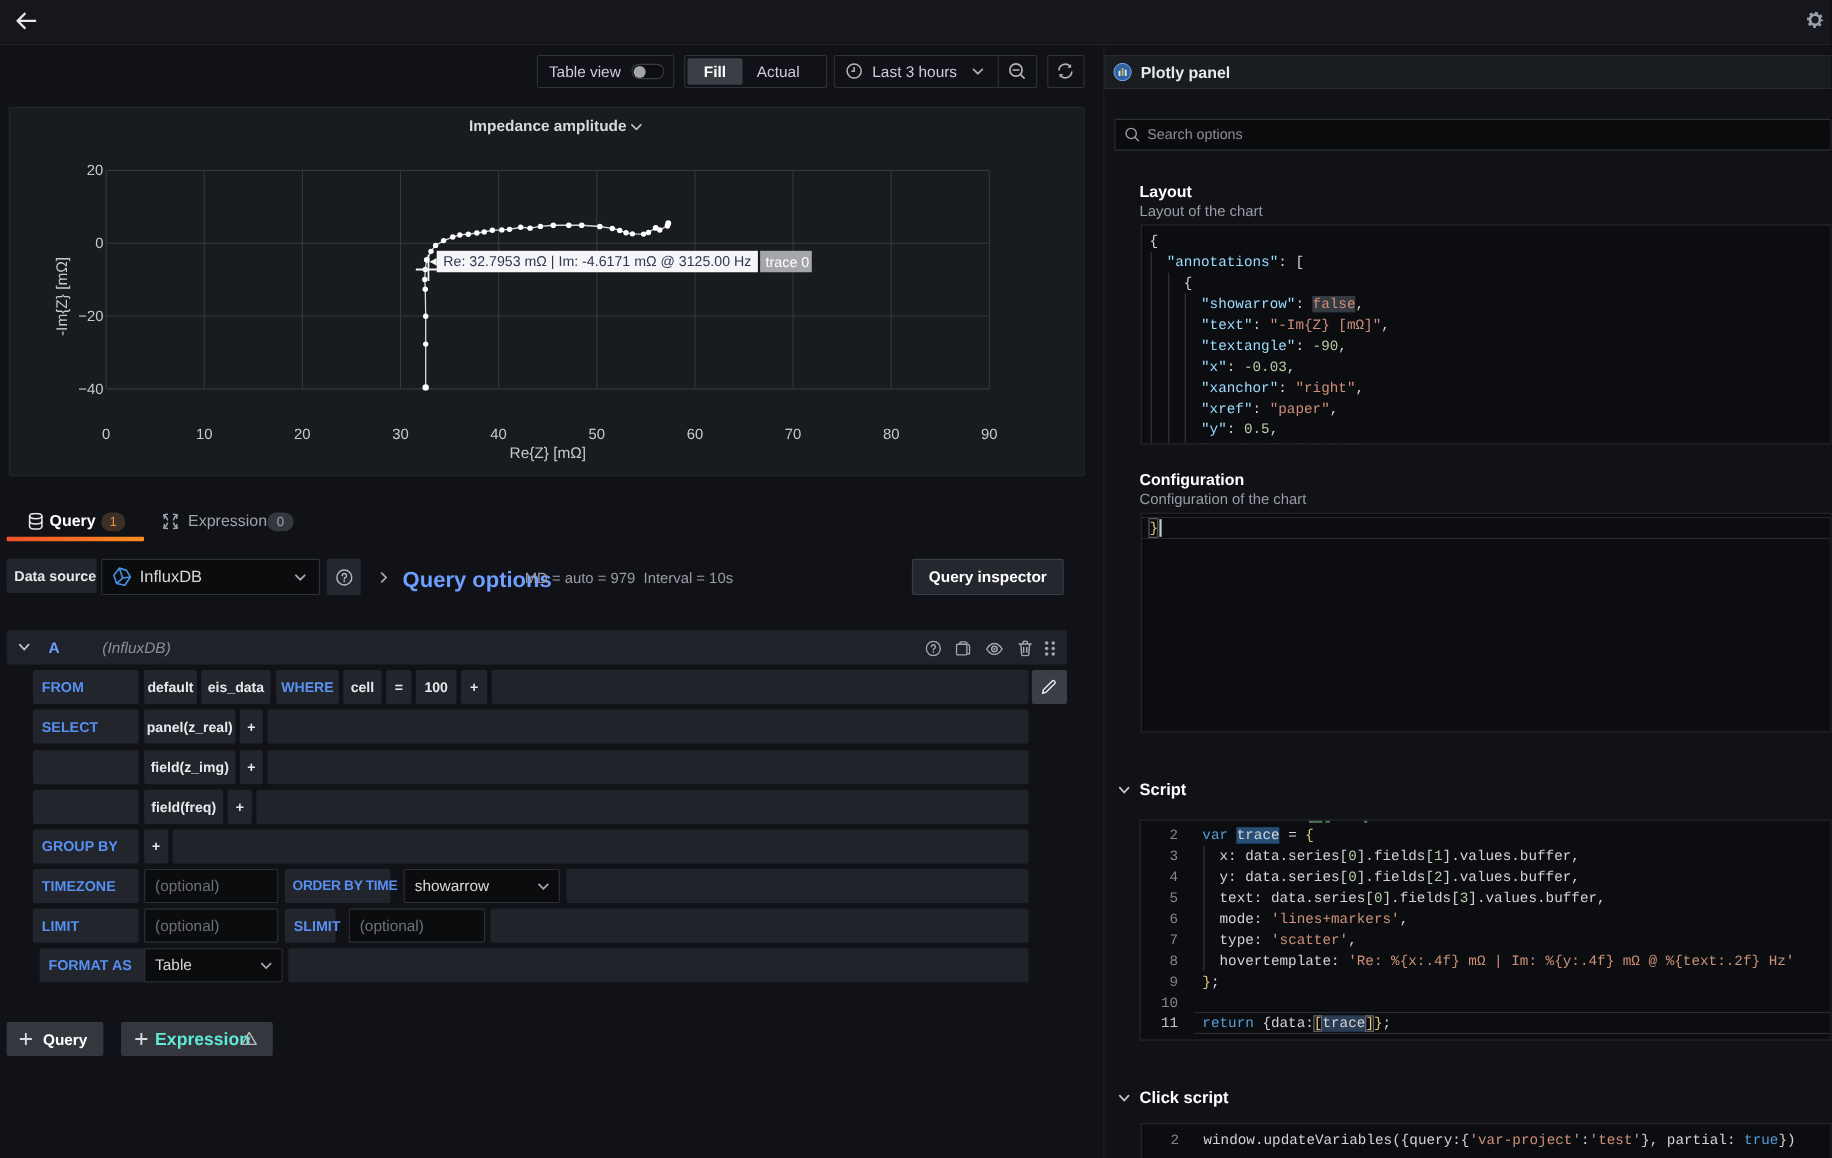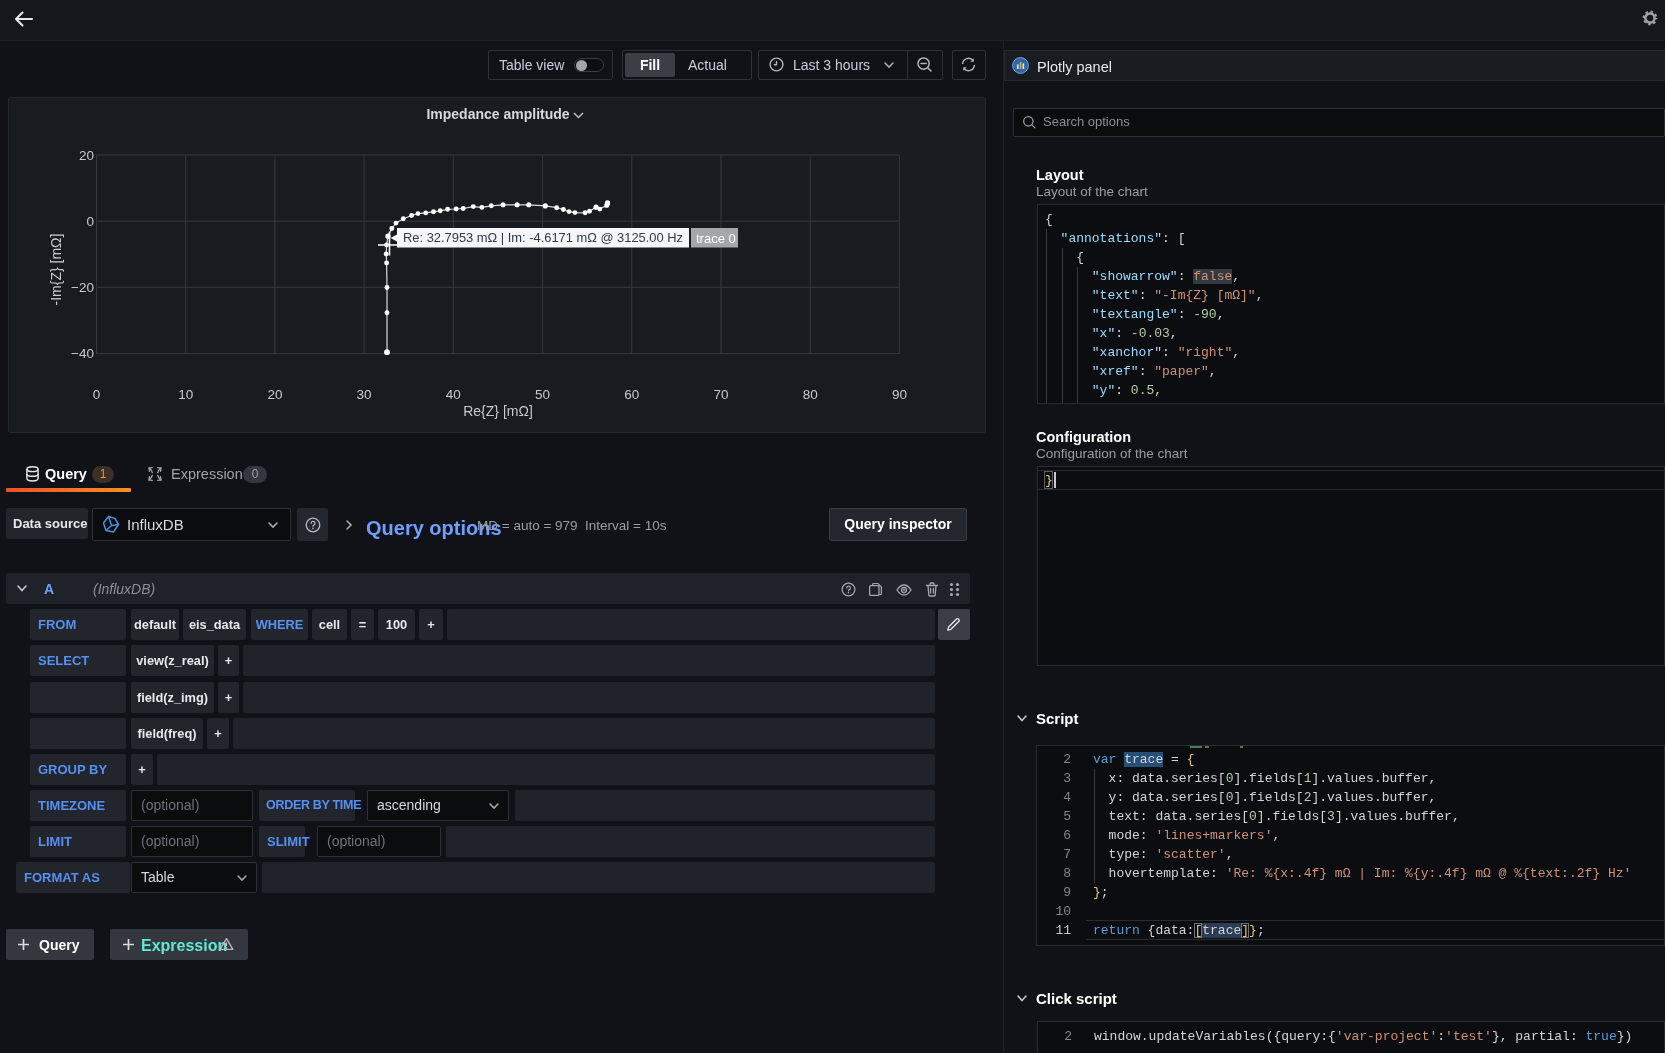--- a/index.html
+++ b/index.html
@@ -73,21 +73,21 @@
     <path d="M19.4 3.2 v4.8 h-4.8 Z" fill="#b3b4bc"></path>
     <path d="M4.6 20.8 v-4.8 h4.8 Z" fill="#b3b4bc"></path>
   </svg>
   <div class="abs" id="plotlyhdr"></div>
   <svg class="abs" style="left:1012px;top:57px" width="17" height="17" viewBox="0 0 17 17">
     <circle cx="8.5" cy="8.5" r="7.9" fill="#2e64a8" stroke="#85aede" stroke-width="0.9"></circle>
     <rect x="4.9" y="7.4" width="1.7" height="4.6" fill="#dfe5ee"></rect>
     <rect x="7.7" y="5" width="1.7" height="7" fill="#d2ae3e"></rect>
     <rect x="10.5" y="6.4" width="1.7" height="5.6" fill="#dfe5ee"></rect>
   </svg>
-  <div class="abs" style="left:1037px;top:58.5px;font-size:14.5px;font-weight:normal;color:#e9e9ec">Plotly panel</div>
+  <div class="abs" style="left:1037px;top:58.5px;font-size:14.5px;font-weight:bold;color:#e9e9ec">Plotly panel</div>
 
   <div class="abs" style="left:8px;top:97px;width:978px;height:336px;background:#181b1f;border:1px solid #25282e;border-radius:2px">
   <svg width="976" height="334" viewBox="0 0 976 334" style="font-family:'Liberation Sans',sans-serif">
     <text x="489" y="21" fill="#d8d9da" font-size="14" font-weight="bold" text-anchor="middle">Impedance amplitude</text>
     <path d="M565 15 L569.5 19.5 L574 15" fill="none" stroke="#c0c1c8" stroke-width="1.5"></path>
     <g stroke="#35383d" stroke-width="1">
       <line x1="87.5" y1="57" x2="87.5" y2="255.5"></line>
           <line x1="176.7" y1="57" x2="176.7" y2="255.5"></line>
           <line x1="265.9" y1="57" x2="265.9" y2="255.5"></line>
           <line x1="355.1" y1="57" x2="355.1" y2="255.5"></line>
@@ -263,54 +263,54 @@
   <div class="abs qseg" style="left:351px;top:609px;width:23px">=</div>
   <div class="abs qseg" style="left:378px;top:609px;width:37px">100</div>
   <div class="abs qseg" style="left:419px;top:609px;width:24px">+</div>
   <div class="abs qfill" style="left:447px;top:609px;width:488px"></div>
   <div class="abs" style="left:938px;top:609px;width:32px;height:31px;background:#3b3e45;border-radius:2px"></div>
   <svg class="abs" style="left:946px;top:617px" width="15" height="15" viewBox="0 0 15 15">
     <path d="M1.8 13.2 L2.6 10 L10.6 2 a1.3 1.3 0 0 1 1.85 0 L12.9 2.45 a1.3 1.3 0 0 1 0 1.85 L4.9 12.3 L1.8 13.2 Z" fill="none" stroke="#e8e8ec" stroke-width="1.3" stroke-linejoin="round"></path>
   </svg>
 
   <div class="abs qlabel" style="left:30px;top:645px;width:96px">SELECT</div>
-  <div class="abs qseg" style="left:131px;top:645px;width:83px">view(z_real)</div>
+  <div class="abs qseg" style="left:131px;top:645px;width:83px">panel(z_real)</div>
   <div class="abs qseg" style="left:218px;top:645px;width:21px">+</div>
   <div class="abs qfill" style="left:243px;top:645px;width:692px"></div>
 
   <div class="abs qseg" style="left:30px;top:682px;width:96px"></div>
   <div class="abs qseg" style="left:131px;top:682px;width:83px">field(z_img)</div>
   <div class="abs qseg" style="left:218px;top:682px;width:21px">+</div>
   <div class="abs qfill" style="left:243px;top:682px;width:692px"></div>
 
   <div class="abs qseg" style="left:30px;top:718px;width:96px"></div>
   <div class="abs qseg" style="left:131px;top:718px;width:72px">field(freq)</div>
   <div class="abs qseg" style="left:207px;top:718px;width:22px">+</div>
   <div class="abs qfill" style="left:233px;top:718px;width:702px"></div>
 
   <div class="abs qlabel" style="left:30px;top:754px;width:96px">GROUP BY</div>
   <div class="abs qseg" style="left:131px;top:754px;width:22px">+</div>
   <div class="abs qfill" style="left:157px;top:754px;width:778px"></div>
 
   <div class="abs qlabel" style="left:30px;top:790px;width:96px">TIMEZONE</div>
   <div class="abs qinput" style="left:131px;top:790px;width:122px">(optional)</div>
   <div class="abs qlabel" style="left:259px;top:790px;width:96px;font-size:12.5px;letter-spacing:-0.3px;padding-left:7px">ORDER BY TIME</div>
-  <div class="abs qsel" style="left:367px;top:790px;width:142px">ascending</div>
+  <div class="abs qsel" style="left:367px;top:790px;width:142px">showarrow</div>
   <svg class="abs" style="left:488px;top:801px" width="12" height="10" viewBox="0 0 12 10">
     <path d="M2 3 L6 7 L10 3" fill="none" stroke="#a8a9b1" stroke-width="1.6" stroke-linecap="round"></path>
   </svg>
   <div class="abs qfill" style="left:515px;top:790px;width:420px"></div>
 
   <div class="abs qlabel" style="left:30px;top:826px;width:96px">LIMIT</div>
   <div class="abs qinput" style="left:131px;top:826px;width:122px">(optional)</div>
   <div class="abs qlabel" style="left:259px;top:826px;width:46px">SLIMIT</div>
   <div class="abs qinput" style="left:317px;top:826px;width:124px">(optional)</div>
   <div class="abs qfill" style="left:446px;top:826px;width:489px"></div>
 
-  <div class="abs qlabel" style="left:16px;top:862px;width:114px">FORMAT AS</div>
+  <div class="abs qlabel" style="left:36px;top:862px;width:114px">FORMAT AS</div>
   <div class="abs qsel" style="left:131px;top:862px;width:126px">Table</div>
   <svg class="abs" style="left:236px;top:873px" width="12" height="10" viewBox="0 0 12 10">
     <path d="M2 3 L6 7 L10 3" fill="none" stroke="#a8a9b1" stroke-width="1.6" stroke-linecap="round"></path>
   </svg>
   <div class="abs qfill" style="left:262px;top:862px;width:673px"></div>
 
   <div class="abs" style="left:6px;top:929px;width:88px;height:31px;background:#34373e;border-radius:2px"></div>
   <svg class="abs" style="left:17px;top:938px" width="13" height="13" viewBox="0 0 13 13">
     <path d="M6.5 1 V12 M1 6.5 H12" stroke="#d9dadf" stroke-width="1.7"></path>
   </svg>

